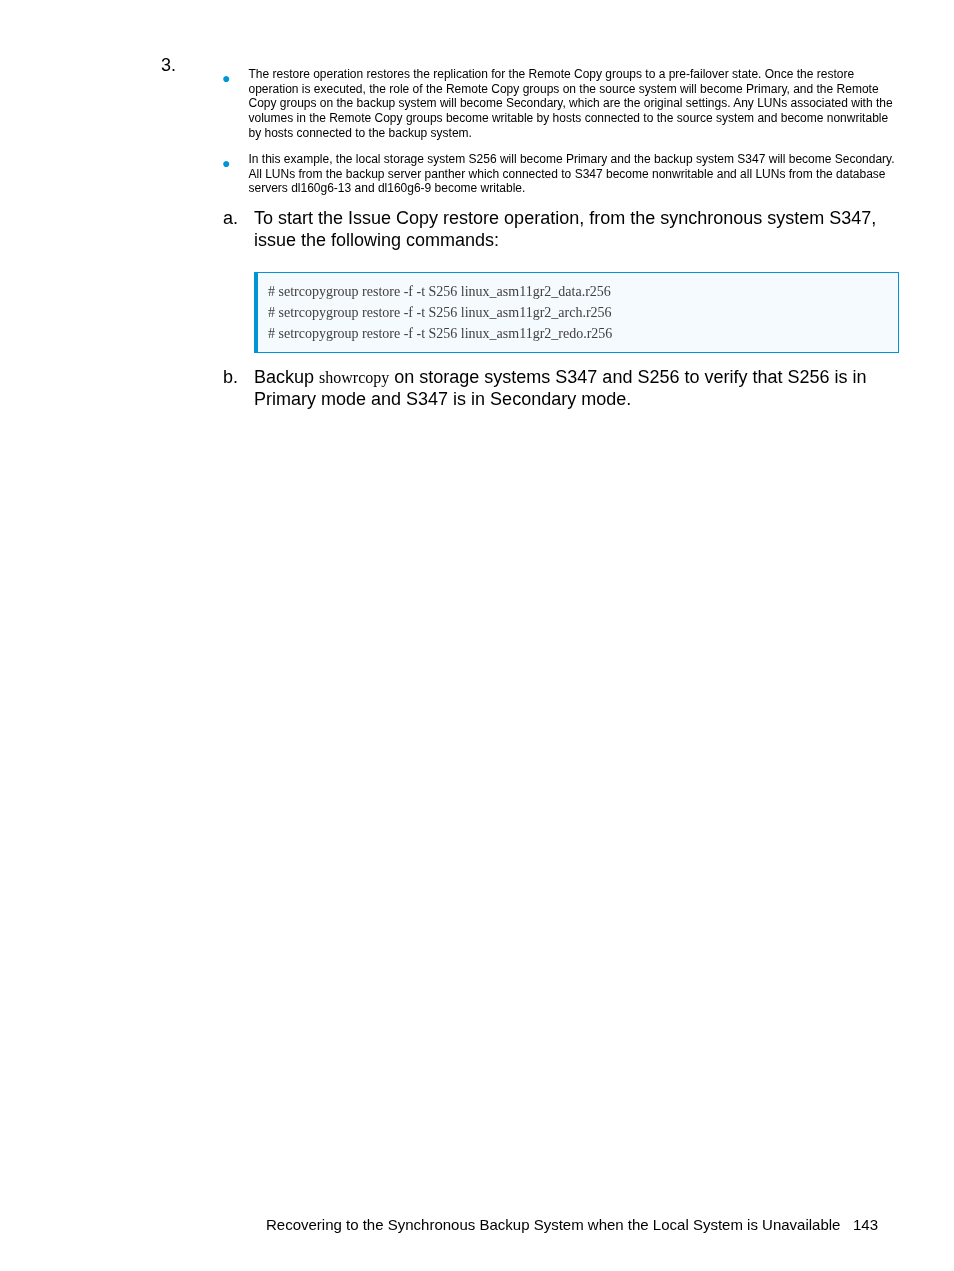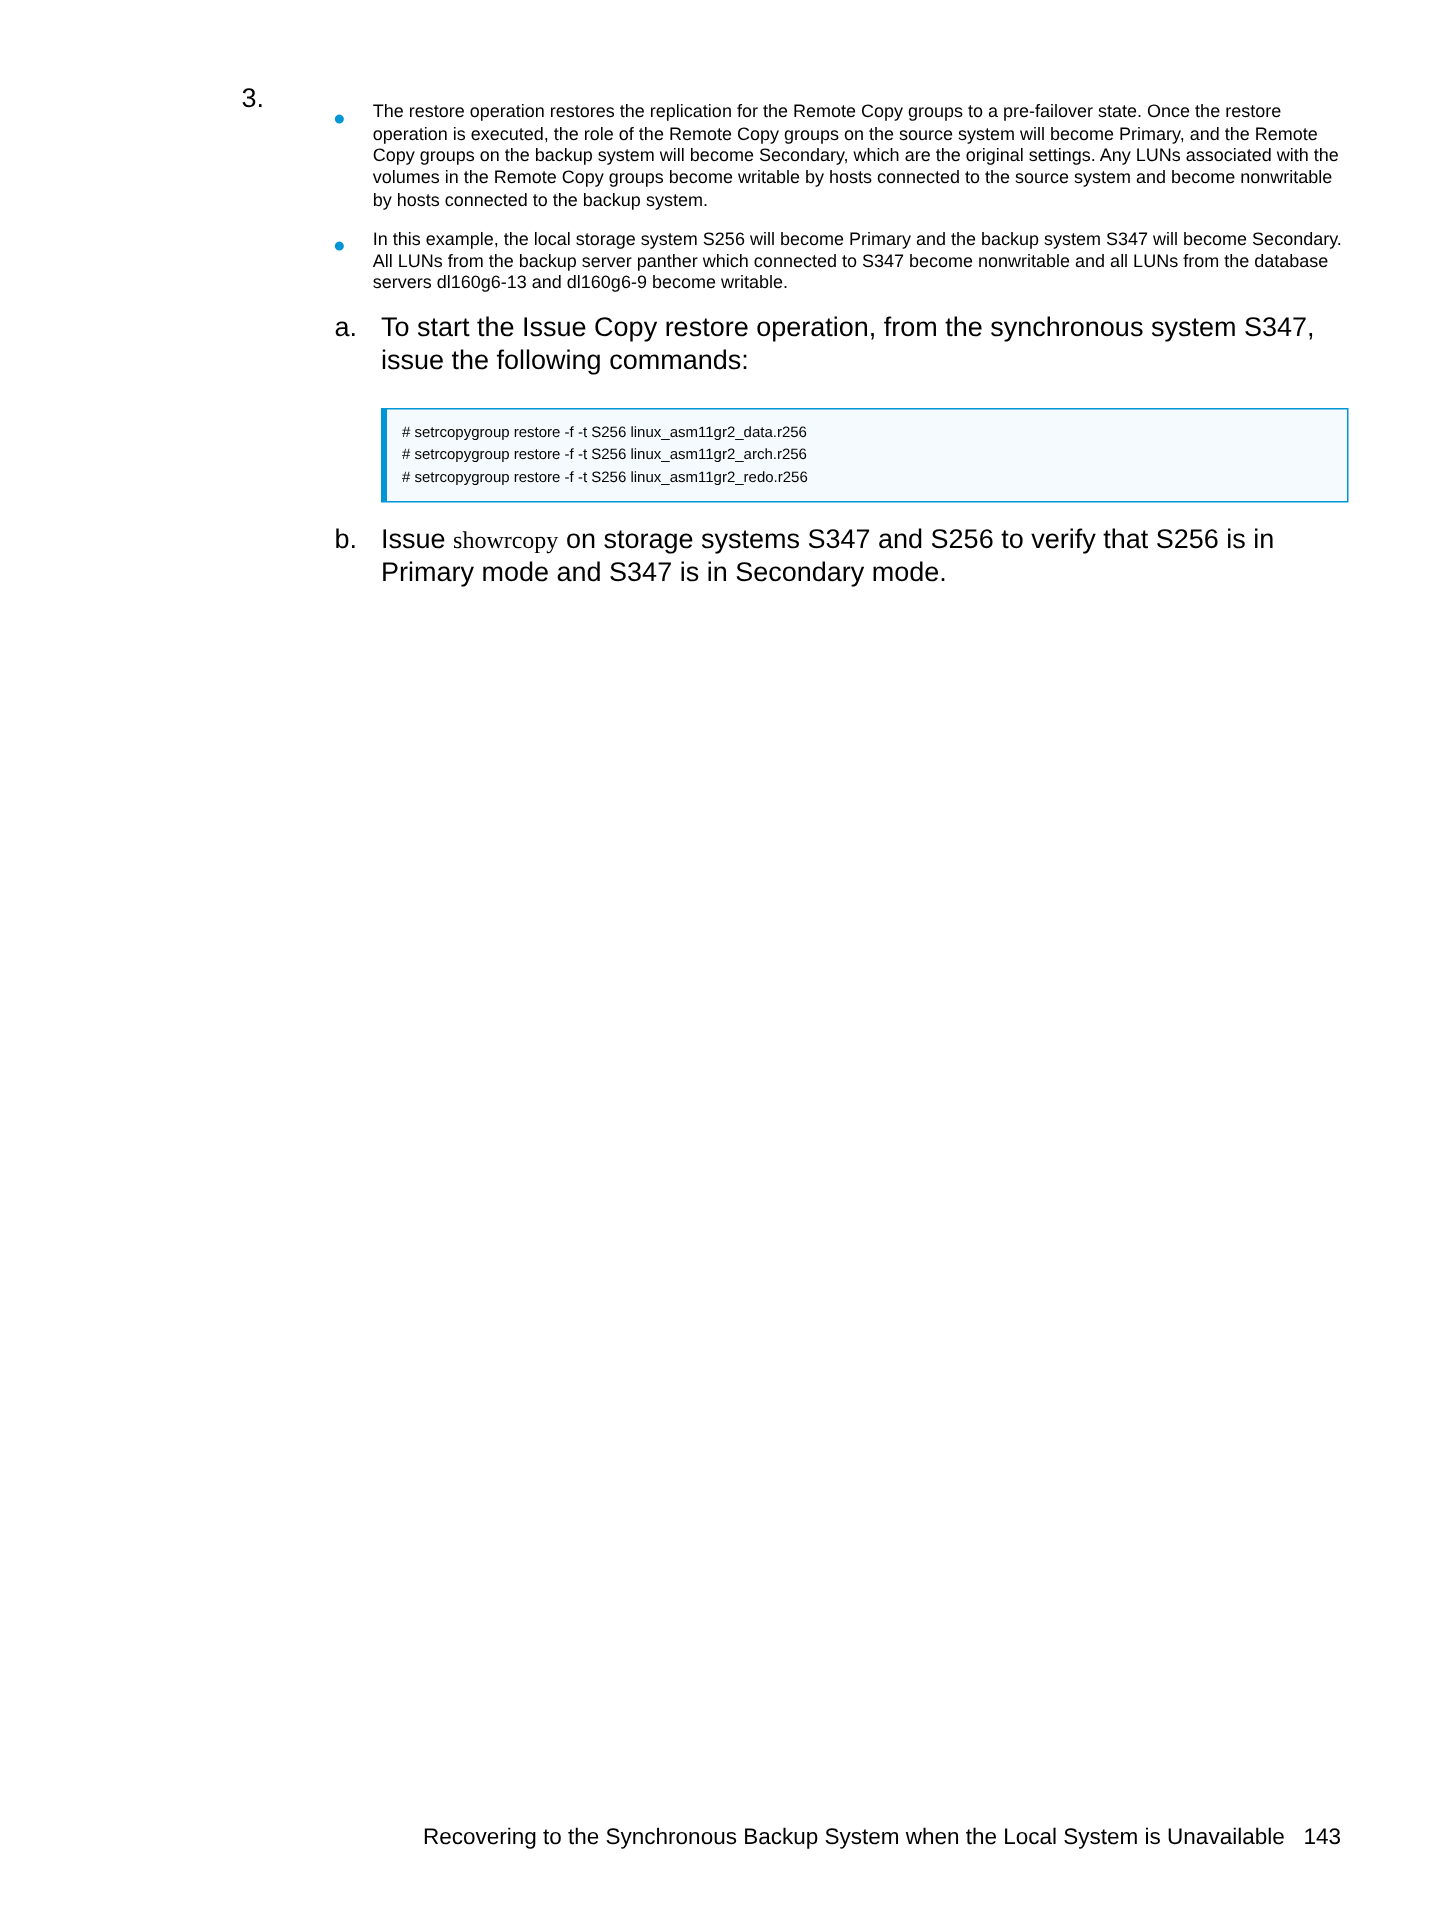--- a/index.html
+++ b/index.html
@@ -65,35 +65,35 @@
     flex: 1;
     font-size: 18px;
     line-height: 1.22;
   }
   .codebox {
     margin: 20px 0 14px 62px;
     border: 1px solid #0096d6;
     border-left: 4px solid #0096d6;
     background: #f5faff;
     padding: 8px 10px;
-    font-family: Liberation Sans, sans-serif;
-    font-size: 10px;
+    font-family: Liberation Serif, serif;
+    font-size: 14px;
     line-height: 1.5;
     white-space: pre;
-    color: #000000;
+    color: #404040;
     width: 620px;
   }
   .mono-inline {
     font-family: Liberation Serif, serif;
     font-size: 16px;
   }
   .footer {
     position: absolute;
     bottom: 38px;
-    right: 60px;
+    right: 76px;
     font-size: 15px;
   }
 </style>
 </head>
 <body>
 
 <div class="page">
 
   <div class="ordered-item">
     <div class="ord-num">3.</div>
@@ -114,21 +114,21 @@
         <div class="sub-text">To start the Issue Copy restore operation, from the synchronous system S347, issue the following commands:</div>
       </div>
 
       <div class="codebox"># setrcopygroup restore -f -t S256 linux_asm11gr2_data.r256
 # setrcopygroup restore -f -t S256 linux_asm11gr2_arch.r256
 # setrcopygroup restore -f -t S256 linux_asm11gr2_redo.r256</div>
 
       <div class="sub-item">
         <div class="sub-label">b.</div>
         <div class="sub-text">
-          <span>Issue </span><span class="mono-inline">showrcopy</span><span> on storage systems S347 and S256 to verify that S256 is in Primary mode and S347 is in Secondary mode.</span>
+          <span>Backup </span><span class="mono-inline">showrcopy</span><span> on storage systems S347 and S256 to verify that S256 is in Primary mode and S347 is in Secondary mode.</span>
         </div>
       </div>
 
     </div>
   </div>
 
   <div class="footer">
     <span>Recovering to the Synchronous Backup System when the Local System is Unavailable</span>&nbsp;&nbsp;&nbsp;<span>143</span>
   </div>
 

